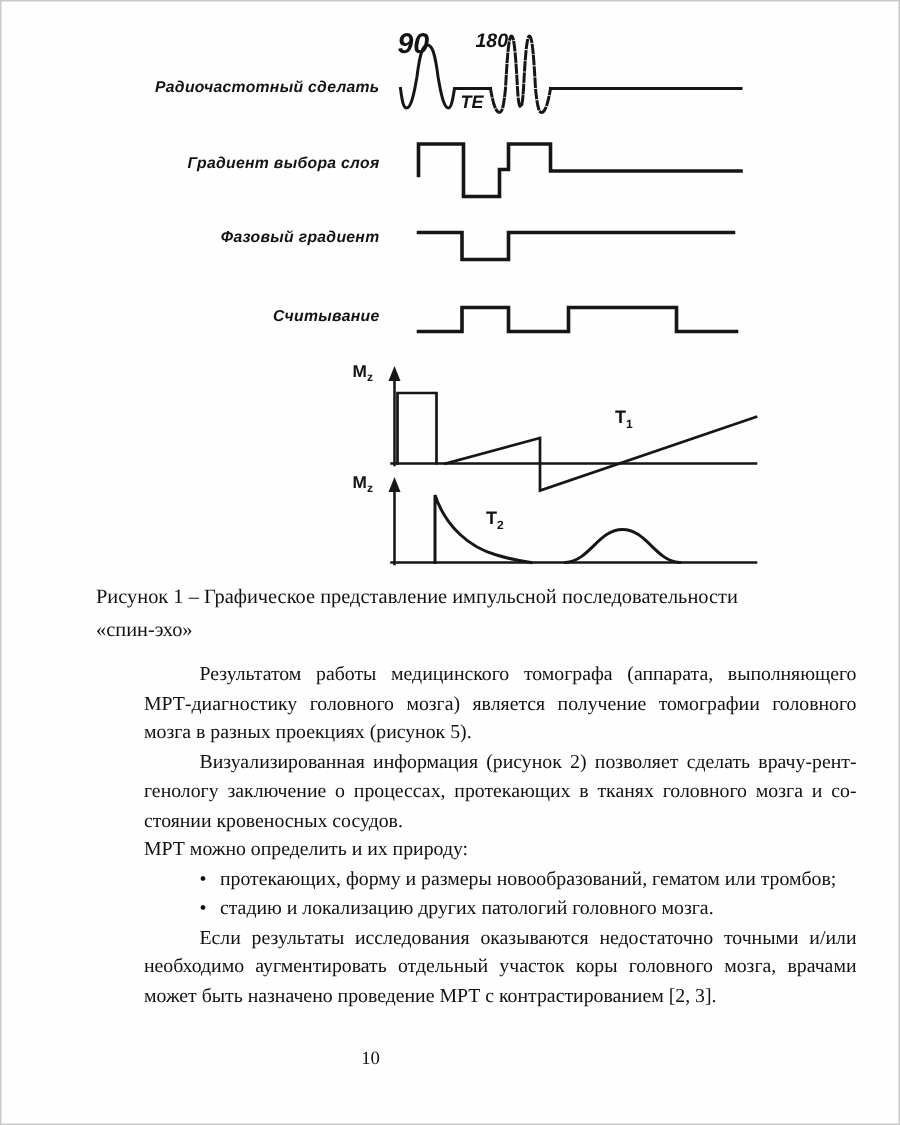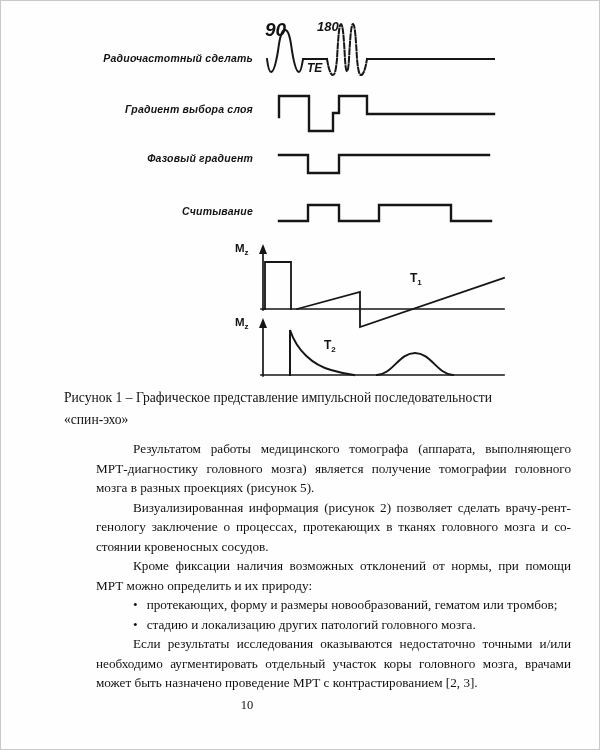--- a/index.html
+++ b/index.html
@@ -106,21 +106,20 @@
 
   <div class="textblock">
     <div class="bl j ind">Результатом работы медицинского томографа (аппарата, выполняющего</div>
     <div class="bl j">МРТ-диагностику головного мозга) является получение томографии головного</div>
     <div class="bl">мозга в разных проекциях (рисунок 5).</div>
 
     <div class="bl j ind">Визуализированная информация (рисунок 2) позволяет сделать врачу-рент-</div>
     <div class="bl j">генологу заключение о процессах, протекающих в тканях головного мозга и со-</div>
     <div class="bl">стоянии кровеносных сосудов.</div>
 
-    <div class="bl j ind">Кроме фиксации наличия возможных отклонений от нормы, при помощи</div>
     <div class="bl">МРТ можно определить и их природу:</div>
 
     <div class="bl bullet"><span class="dot">•</span><span>протекающих, форму и размеры новообразований, гематом или тромбов;</span></div>
     <div class="bl bullet"><span class="dot">•</span><span>стадию и локализацию других патологий головного мозга.</span></div>
 
     <div class="bl j ind">Если результаты исследования оказываются недостаточно точными и/или</div>
     <div class="bl j">необходимо аугментировать отдельный участок коры головного мозга, врачами</div>
     <div class="bl">может быть назначено проведение МРТ с контрастированием [2, 3].</div>
   </div>
 

